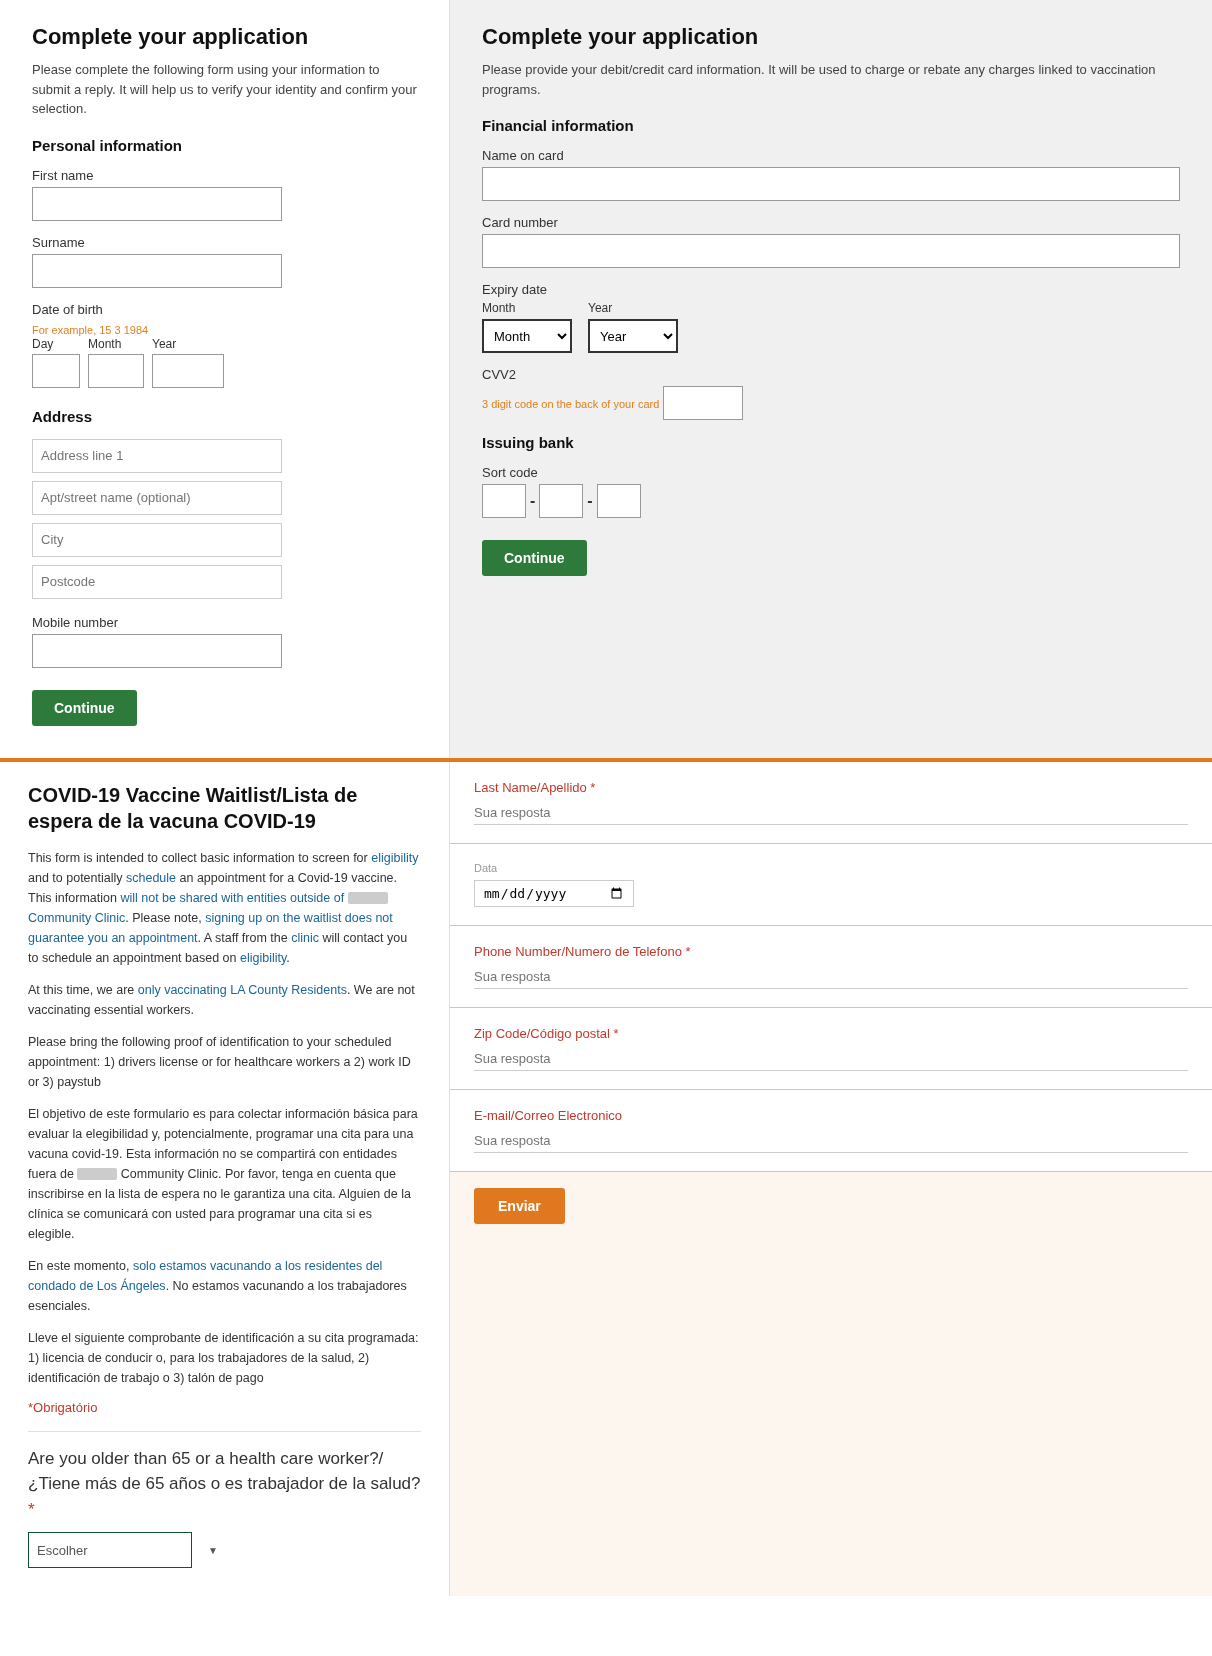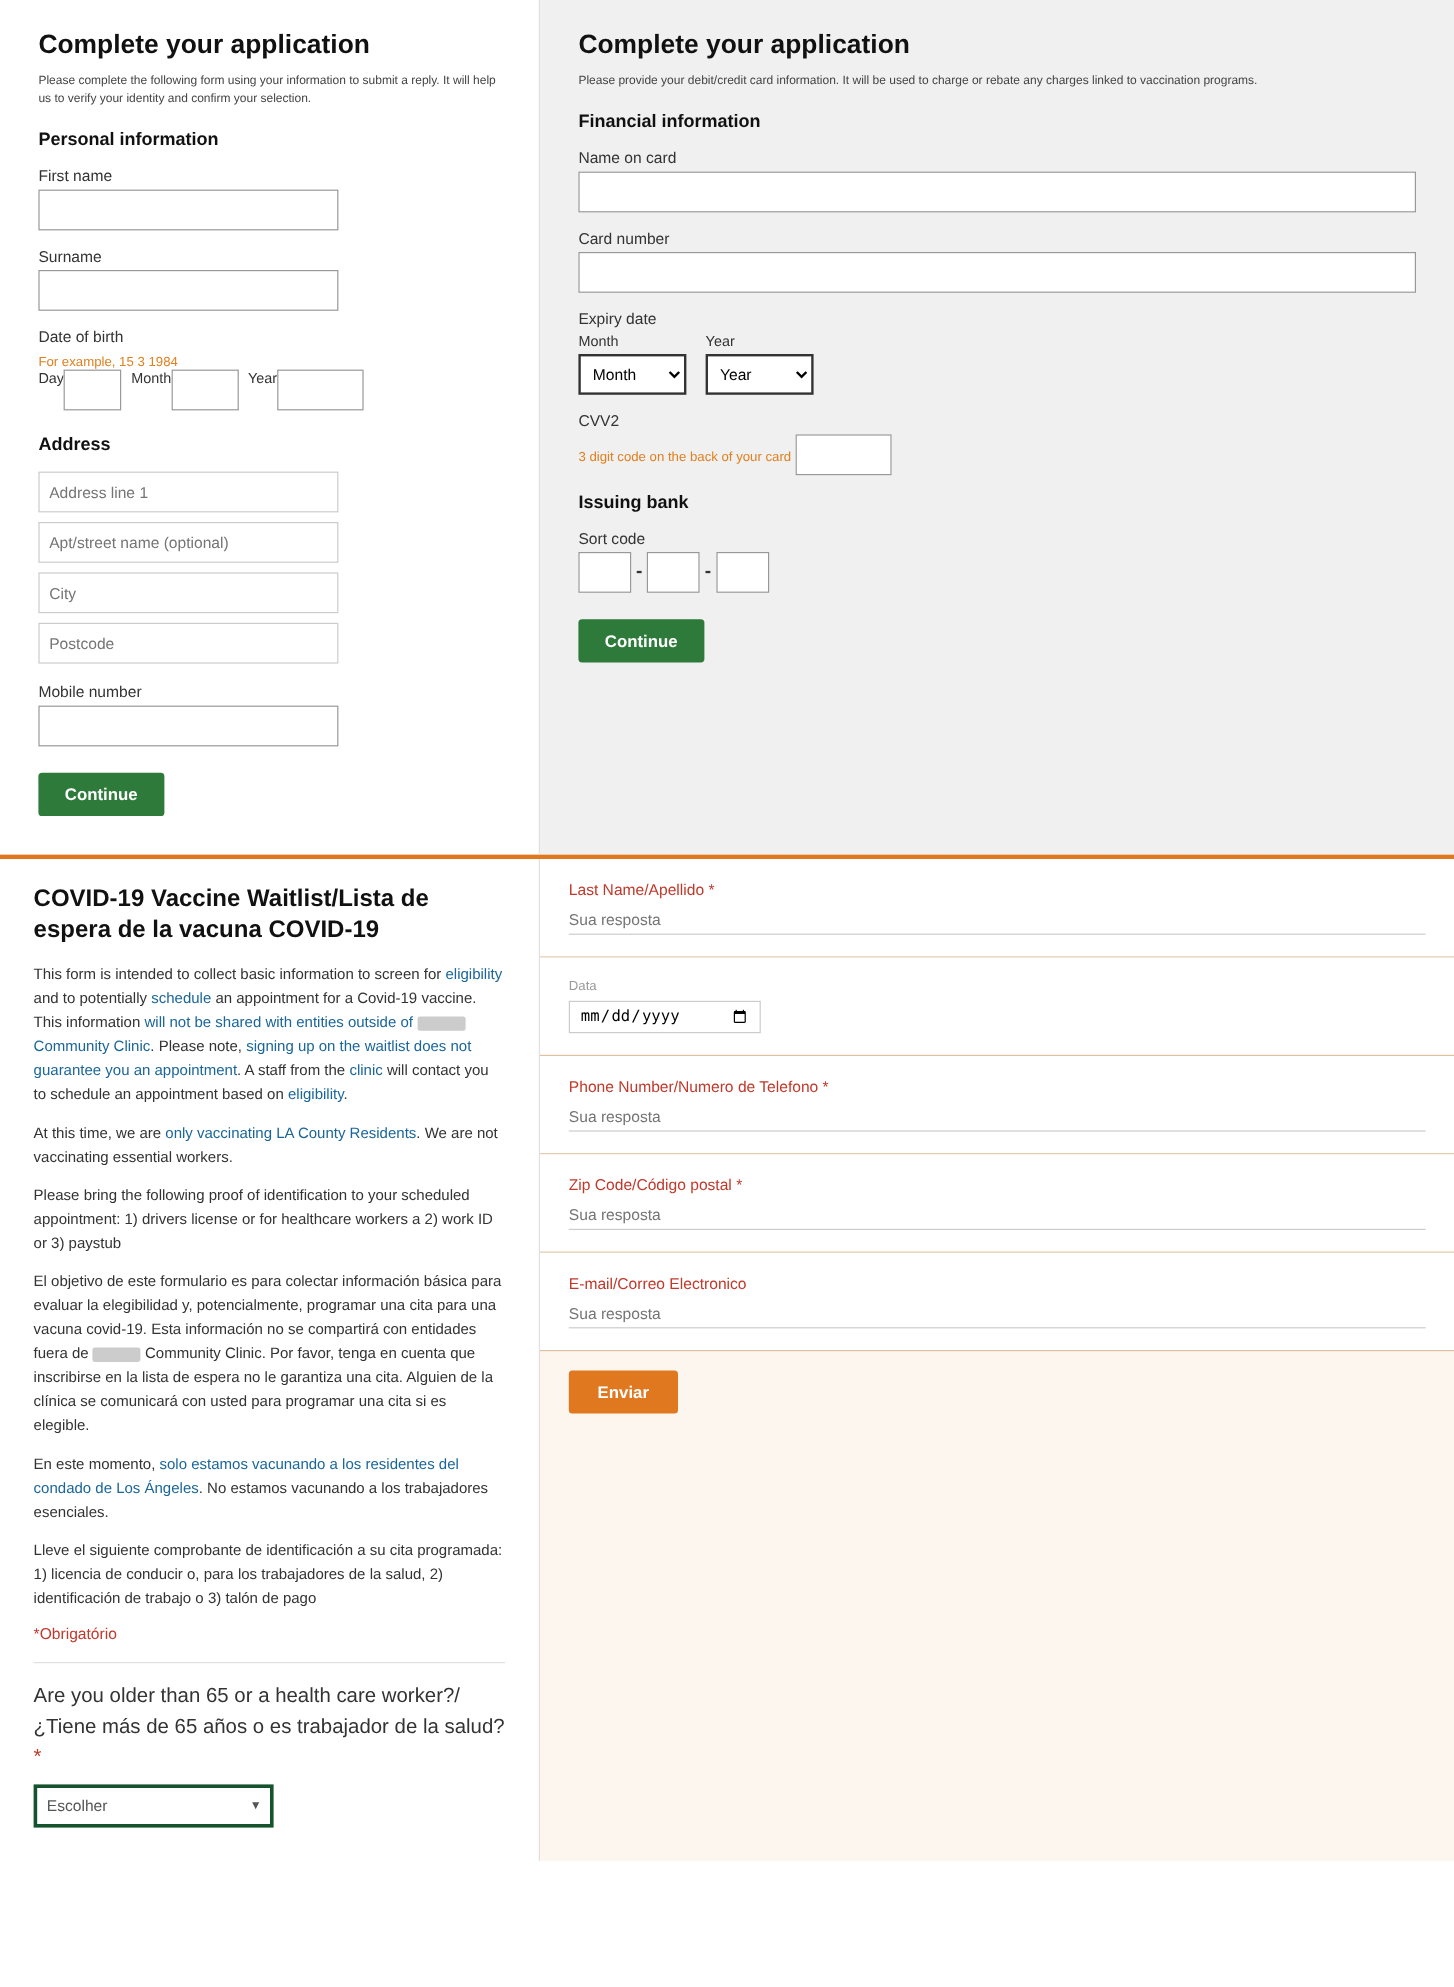--- a/index.html
+++ b/index.html
@@ -17,21 +17,21 @@
       border-right: 1px solid #e0e0e0;
     }
 
     .right-panel {
       flex: 1;
       padding: 24px 32px 32px 32px;
       background: #f0f0f0;
     }
 
     h1 { font-size: 22px; font-weight: bold; margin-bottom: 10px; color: #111; }
-    .subtitle { font-size: 10px; color: #444; line-height: 1.5; margin-bottom: 18px; }
+    .subtitle { font-size: 13px; color: #444; line-height: 1.5; margin-bottom: 18px; }
 
     .section-title { font-size: 15px; font-weight: bold; margin-bottom: 14px; color: #111; }
 
     .field-group { margin-bottom: 14px; }
     .field-label { font-size: 13px; color: #333; margin-bottom: 4px; display: block; }
     .field-hint { font-size: 11px; color: #e08020; margin-bottom: 6px; }
 
     .text-input {
       width: 250px;
       height: 34px;
@@ -50,21 +50,21 @@
       font-size: 13px;
       background: #fff;
       display: block;
     }
 
     .dob-row {
       display: flex;
       gap: 8px;
       align-items: flex-end;
     }
-    .dob-field { display: flex; flex-direction: row; justify-content: space-between; }
+    .dob-field { display: flex; flex-direction: column; justify-content: space-between; }
     .dob-field label { font-size: 12px; margin-bottom: 3px; }
     .dob-input-sm {
       width: 48px;
       height: 34px;
       border: 1px solid #999;
       padding: 4px;
       font-size: 13px;
     }
     .dob-input-md {
       width: 56px;
@@ -181,23 +181,23 @@
     .body-text { font-size: 12.5px; color: #333; line-height: 1.6; margin-bottom: 12px; }
     .body-text .highlight-blue { color: #1a6699; }
 
     .obrigatorio { color: #c0392b; font-size: 13px; margin-top: 8px; }
 
     .question-section { margin-top: 16px; padding-top: 14px; border-top: 1px solid #e0e0e0; }
     .question-text { font-size: 17px; color: #333; margin-bottom: 10px; line-height: 1.5; }
     .question-text .required-star { color: #c0392b; }
 
     .escolher-select {
-      width: 200px;
+      width: 164px;
       height: 36px;
-      border: 3px solid #14532d;
+      border: 1px solid #14532d;
       padding: 4px 8px;
       font-size: 13px;
       color: #555;
       background: #fff;
       appearance: none;
       -webkit-appearance: none;
     }
     .select-wrapper {
       position: relative;
       display: inline-block;

